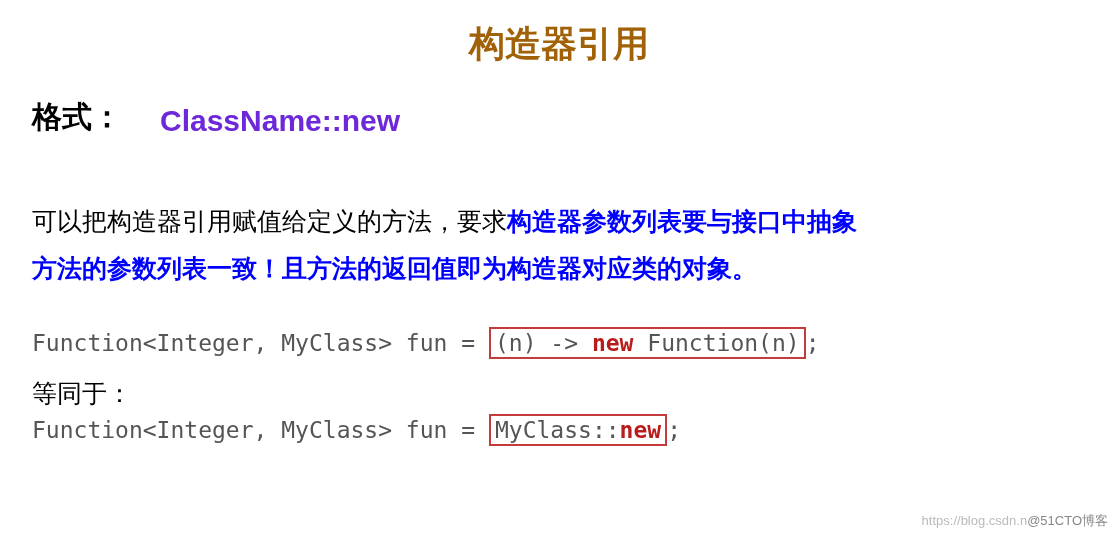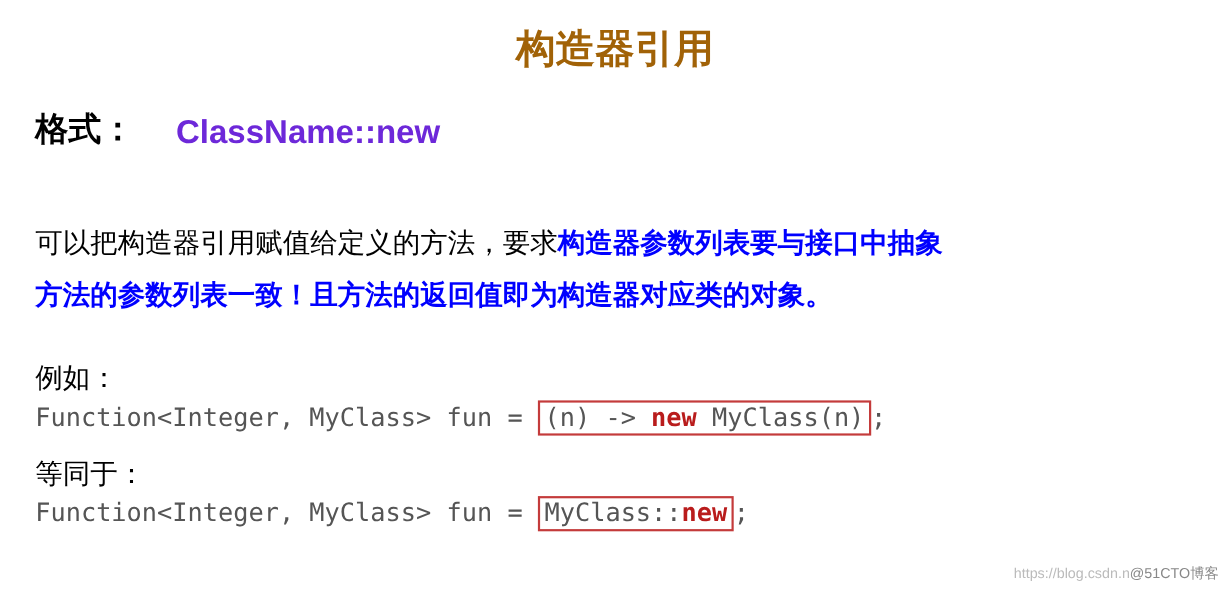--- a/index.html
+++ b/index.html
@@ -105,24 +105,23 @@
   <span class="format-value">ClassName::new</span>
 </div>
 
 <div class="body-text">
   <br>
   <span>可以把构造器引用赋值给定义的方法，要求</span><span class="blue-text">构造器参数列表要与接口中抽象</span><br>
   <span class="blue-text">方法的参数列表一致！且方法的返回值即为构造器对应类的对象。</span>
 </div>
 
 <div class="example-section">
-  <div class="example-label">例如：</div>
   <div class="code-line">
     <span class="code-text">Function&lt;Integer, MyClass&gt; fun = </span>
-      <span class="highlight-box"><span class="code-text">(n) -&gt; </span><span class="kw-new">new</span><span class="code-text"> MyClass(n)</span></span>
+      <span class="highlight-box"><span class="code-text">(n) -&gt; </span><span class="kw-new">new</span><span class="code-text"> Function(n)</span></span>
       <span class="code-text">;</span>
   </div>
 </div>
 
 <div class="example-section second-example">
   <div class="example-label">等同于：</div>
   <div class="code-line">
     <span class="code-text">Function&lt;Integer, MyClass&gt; fun = </span>
       <span class="highlight-box"><span class="code-text">MyClass::</span><span class="kw-new">new</span></span>
       <span class="code-text">;</span>

